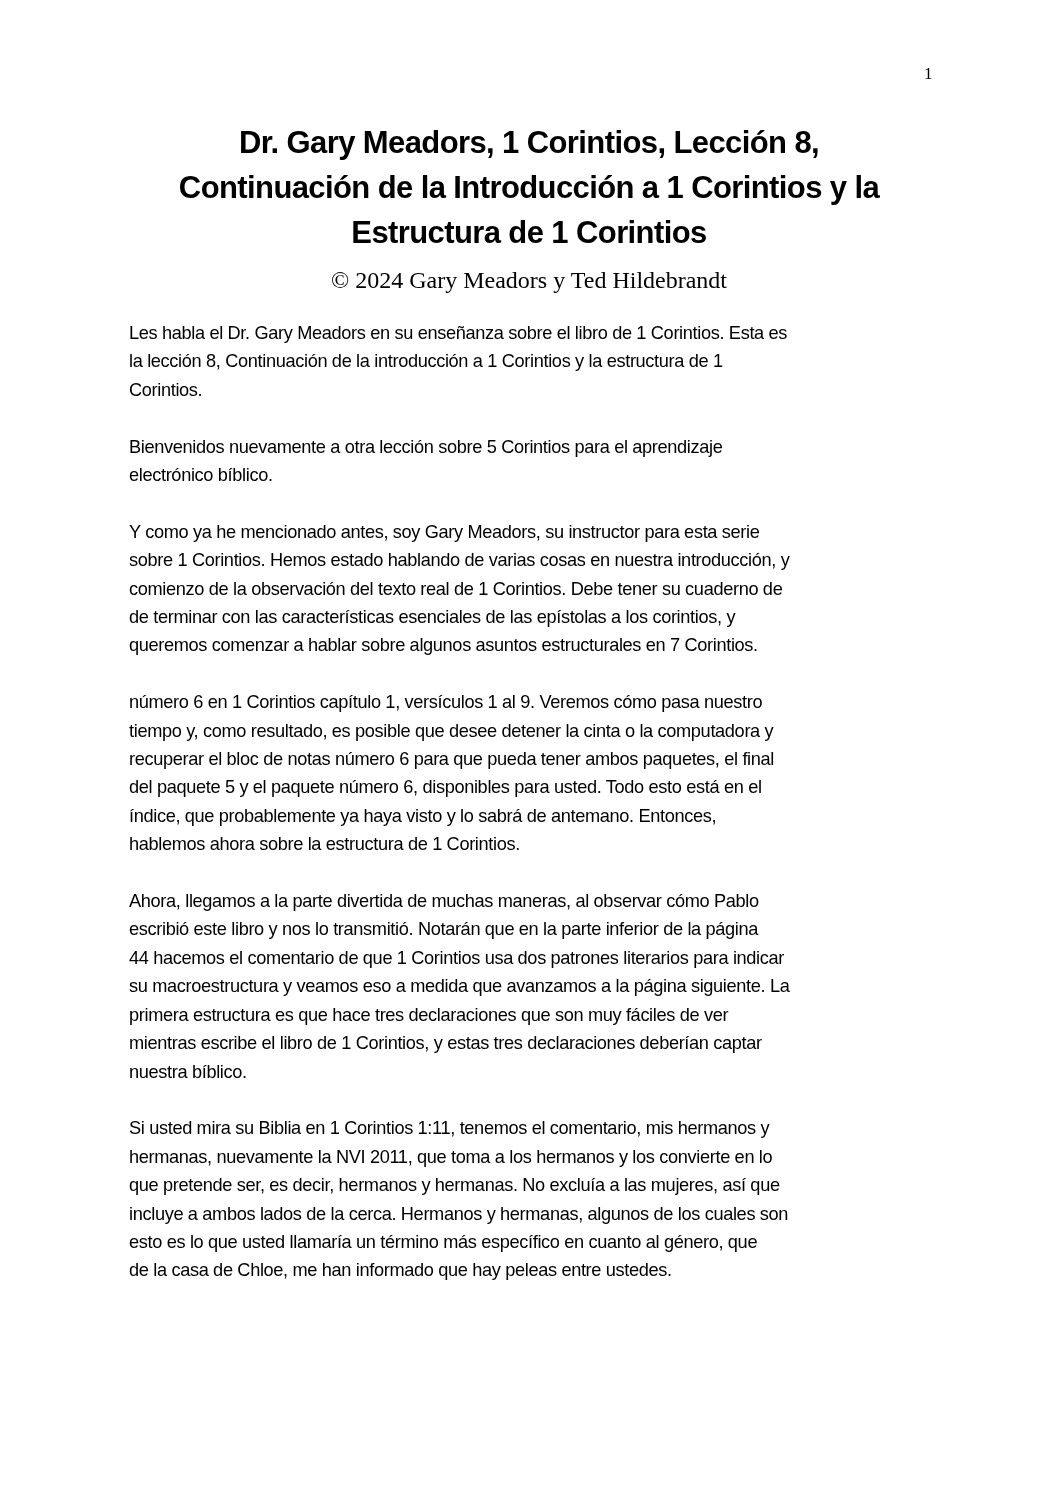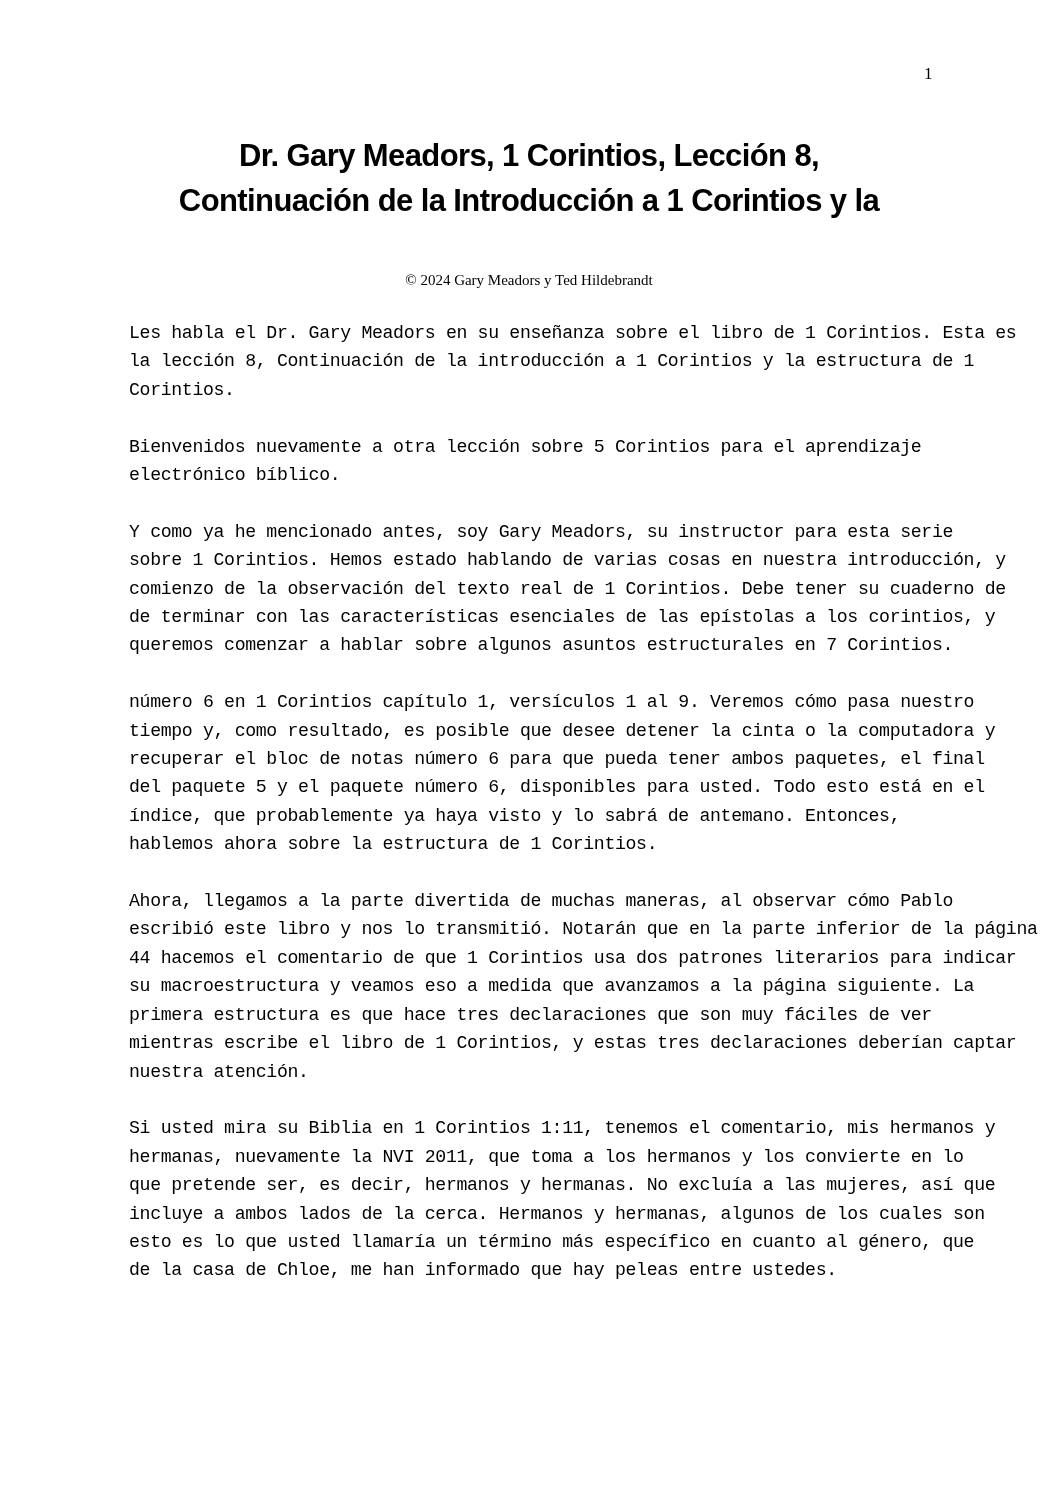--- a/index.html
+++ b/index.html
@@ -16,67 +16,67 @@
     }
     .page-number {
       position: absolute;
       top: 64px;
       left: 924px;
       font-family: "Liberation Serif", serif;
       font-size: 17px;
     }
     .title {
       position: absolute;
-      top: 133px;
+      top: 120px;
       left: 100px;
       width: 858px;
       text-align: center;
       font-family: "Liberation Sans", sans-serif;
       font-weight: bold;
       font-size: 31px;
       line-height: 45px;
       letter-spacing: -0.6px;
       margin: 0;
     }
     .title span { display: block; }
     .copyright {
       position: absolute;
       top: 266px;
       left: 100px;
       width: 858px;
       text-align: center;
       font-family: "Liberation Serif", serif;
-      font-size: 15px;
+      font-size: 24px;
       line-height: 28px;
     }
     .body-text {
       position: absolute;
       top: 319px;
       left: 129px;
       width: 800px;
       font-family: "Liberation Sans", sans-serif;
       font-size: 18.2px;
       line-height: 28.4px;
       letter-spacing: -0.35px;
     }
     .body-text p {
       margin: 0 0 28.4px 0;
       padding: 0;
-      font-family: Liberation Mono, monospace;
     }
     .body-text p span { display: block; white-space: nowrap; }
   </style>
 </head>
 <body>
 
 <div class="page-number">1</div>
 
 <h1 class="title">
   <span>Dr. Gary Meadors, 1 Corintios, Lección 8,</span>
   <span>Continuación de la Introducción a 1 Corintios y la</span>
+  <span>Estructura de 1 Corintios</span>
 </h1>
 
 <div class="copyright">© 2024 Gary Meadors y Ted Hildebrandt</div>
 
 <div class="body-text">
   <p>
     <span>Les habla el Dr. Gary Meadors en su enseñanza sobre el libro de 1 Corintios. Esta es</span>
     <span>la lección 8, Continuación de la introducción a 1 Corintios y la estructura de 1</span>
     <span>Corintios.</span>
   </p>
@@ -99,21 +99,21 @@
     <span>índice, que probablemente ya haya visto y lo sabrá de antemano. Entonces,</span>
     <span>hablemos ahora sobre la estructura de 1 Corintios.</span>
   </p>
   <p>
     <span>Ahora, llegamos a la parte divertida de muchas maneras, al observar cómo Pablo</span>
     <span>escribió este libro y nos lo transmitió. Notarán que en la parte inferior de la página</span>
     <span>44 hacemos el comentario de que 1 Corintios usa dos patrones literarios para indicar</span>
     <span>su macroestructura y veamos eso a medida que avanzamos a la página siguiente. La</span>
     <span>primera estructura es que hace tres declaraciones que son muy fáciles de ver</span>
     <span>mientras escribe el libro de 1 Corintios, y estas tres declaraciones deberían captar</span>
-    <span>nuestra atención.</span>
+    <span>nuestra bíblico.</span>
   </p>
   <p>
     <span>Si usted mira su Biblia en 1 Corintios 1:11, tenemos el comentario, mis hermanos y</span>
     <span>hermanas, nuevamente la NVI 2011, que toma a los hermanos y los convierte en lo</span>
     <span>que pretende ser, es decir, hermanos y hermanas. No excluía a las mujeres, así que</span>
     <span>incluye a ambos lados de la cerca. Hermanos y hermanas, algunos de los cuales son</span>
     <span>esto es lo que usted llamaría un término más específico en cuanto al género, que</span>
     <span>de la casa de Chloe, me han informado que hay peleas entre ustedes.</span>
   </p>
 </div>

